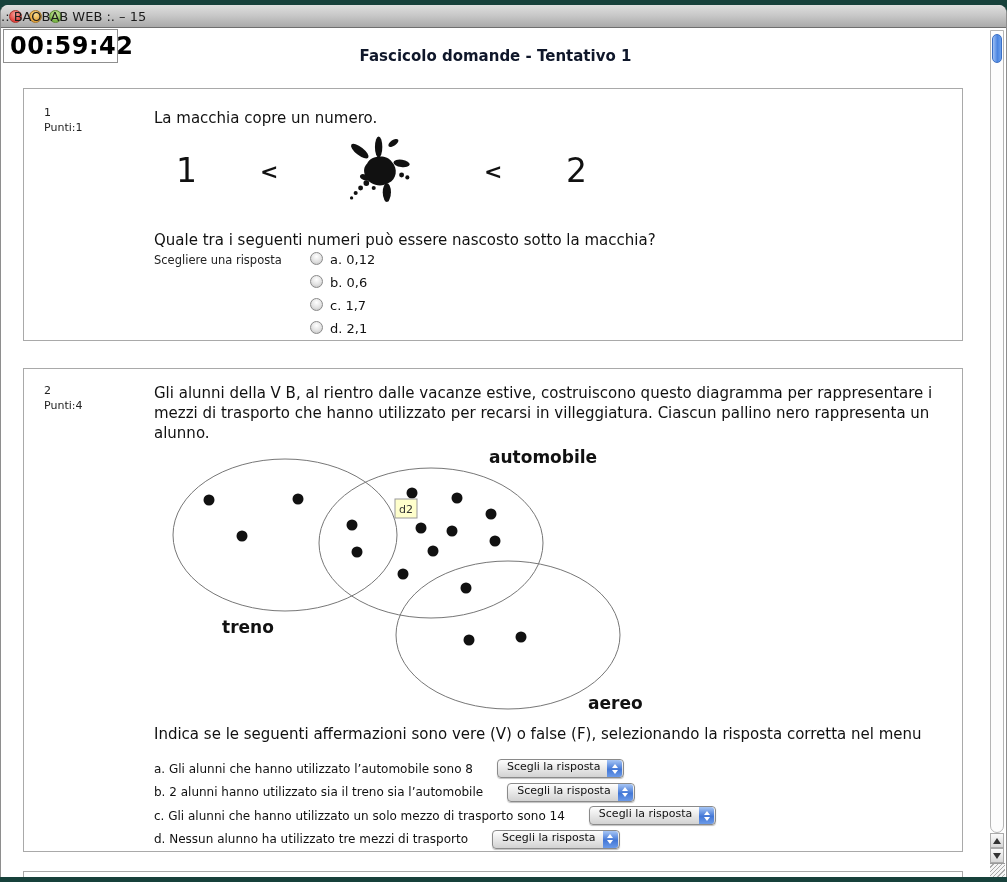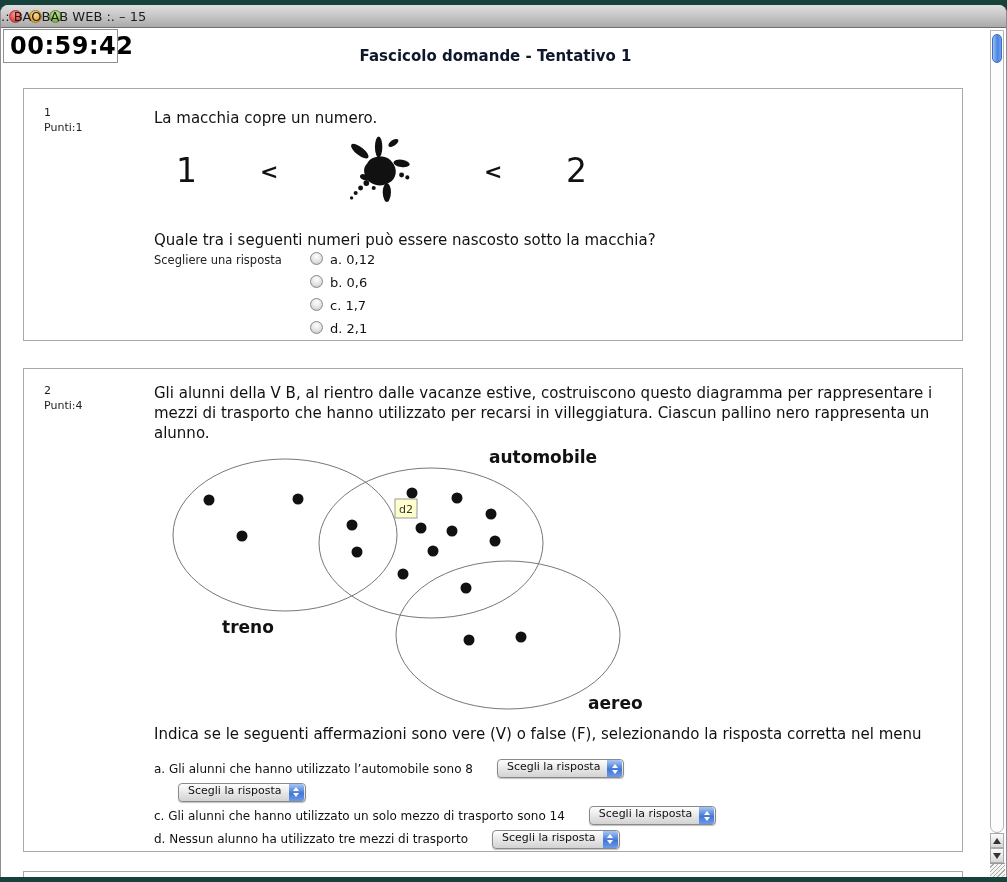--- a/index.html
+++ b/index.html
@@ -217,20 +217,21 @@
           <span class="statement-text">a. Gli alunni che hanno utilizzato l’automobile sono 8</span>
           <span class="select">
             <span class="select-label">Scegli la risposta</span>
             <span class="select-stepper">
                 <span class="st-up"></span>
                 <span class="st-down"></span>
               </span>
           </span>
         </div>
         <div class="statement-row">
+          <span class="statement-text">b. 2 alunni hanno utilizzato sia il treno sia l’automobile</span>
           <span class="select">
             <span class="select-label">Scegli la risposta</span>
             <span class="select-stepper">
                 <span class="st-up"></span>
                 <span class="st-down"></span>
               </span>
           </span>
         </div>
         <div class="statement-row">
           <span class="statement-text">c. Gli alunni che hanno utilizzato un solo mezzo di trasporto sono 14</span>

